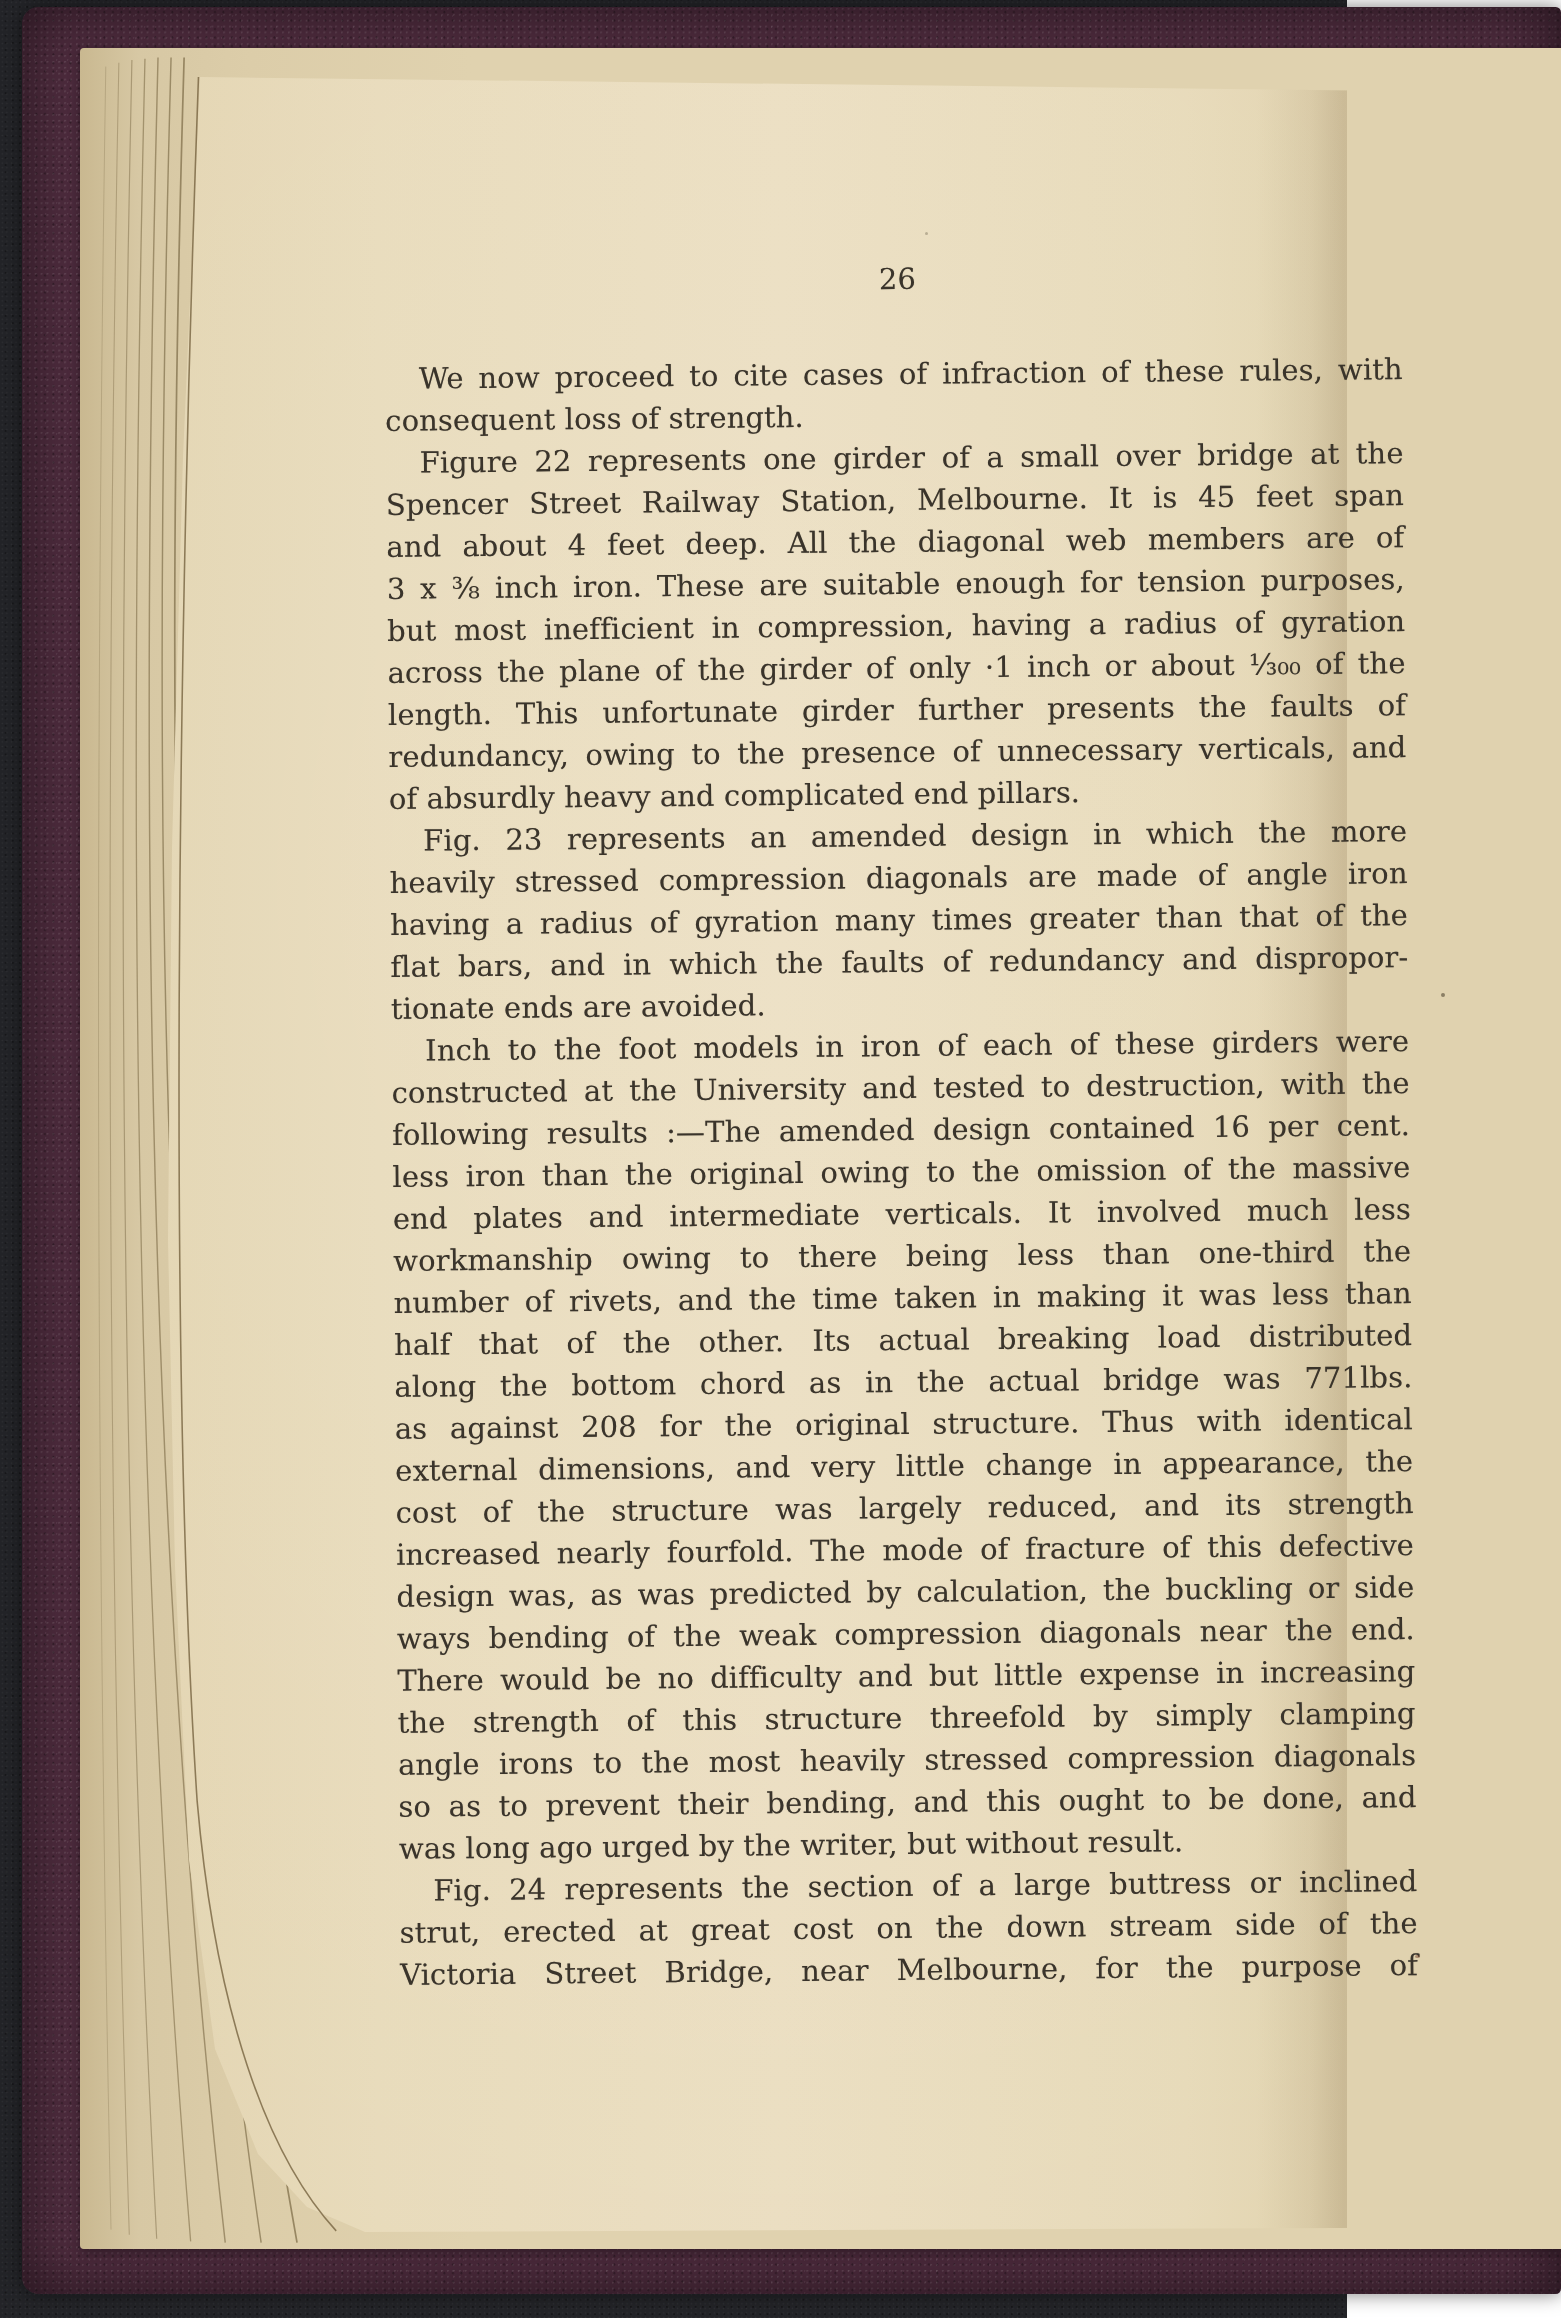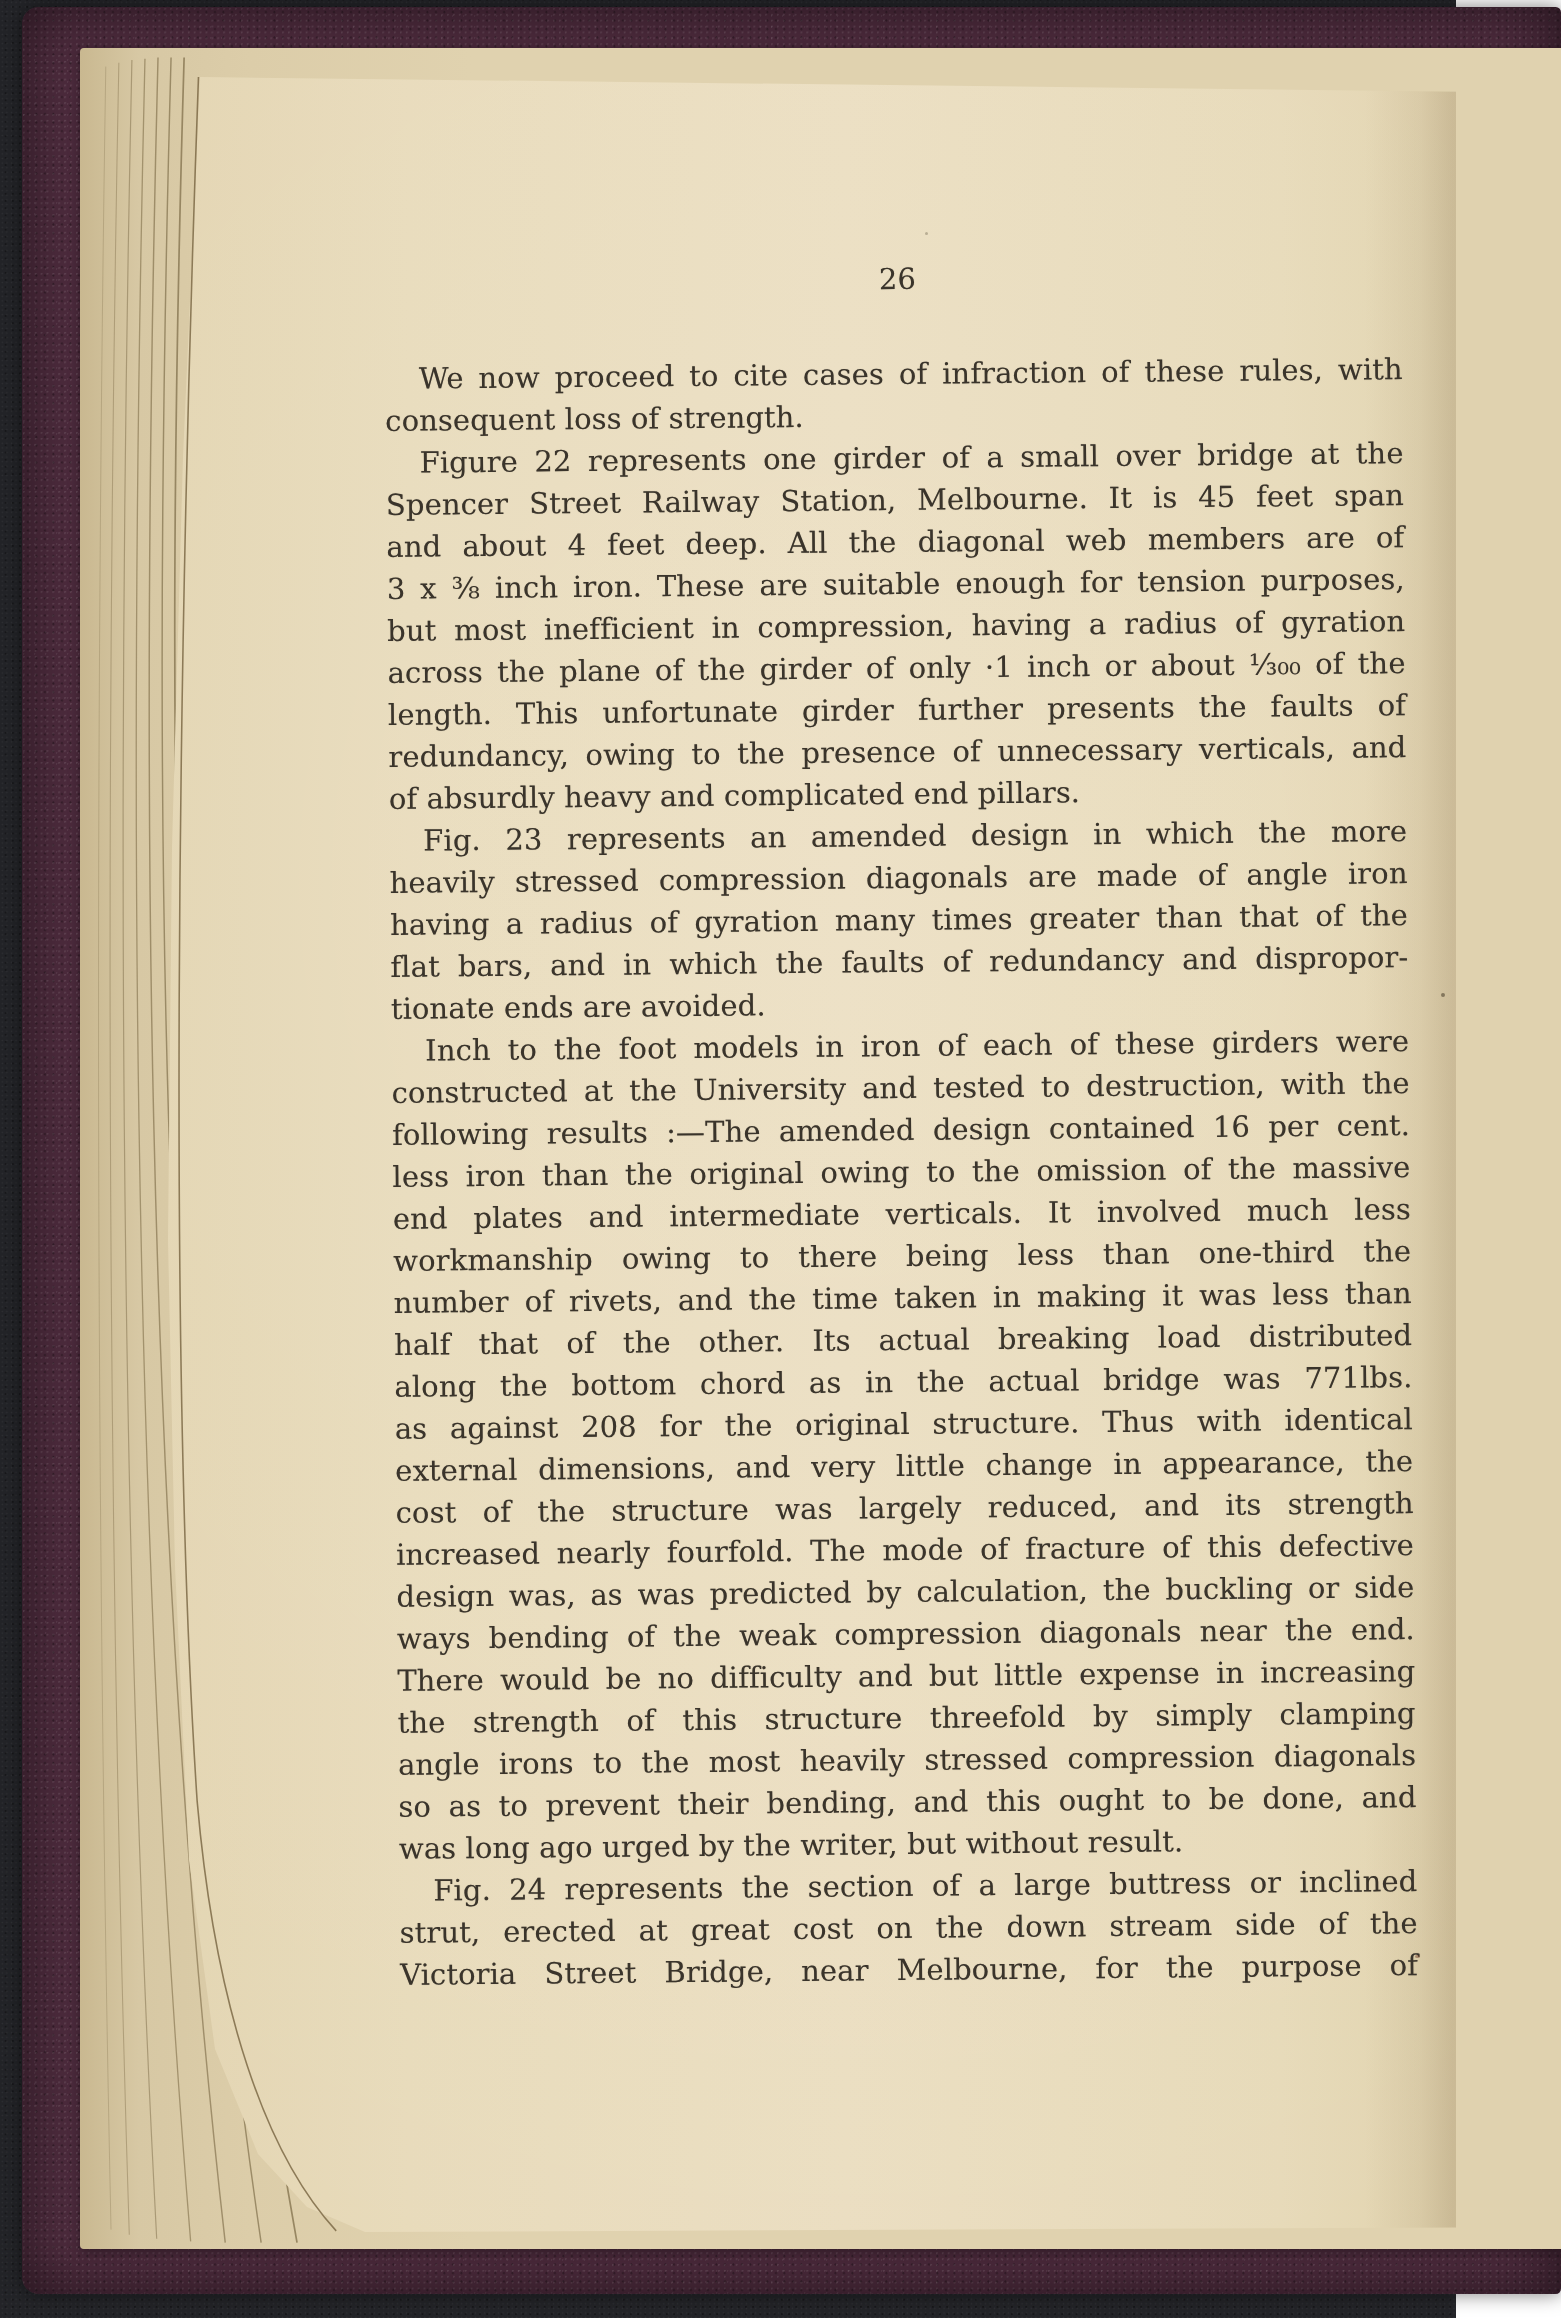--- a/index.html
+++ b/index.html
@@ -5,21 +5,21 @@
   html, body {
     margin: 0;
     padding: 0;
     width: 1562px;
     height: 2319px;
     overflow: hidden;
     font-family: "DejaVu Serif", "Liberation Serif", serif;
   }
   .scene {
     position: relative;
-    width: 1456px;
+    width: 1347px;
     height: 2319px;
     background: var(--backdrop, #232428);
     border-radius: 30px;
   }
   
   .backdrop {
     position: absolute;
     inset: 0;
     background-color: var(--backdrop, #232428);
     background-image:

